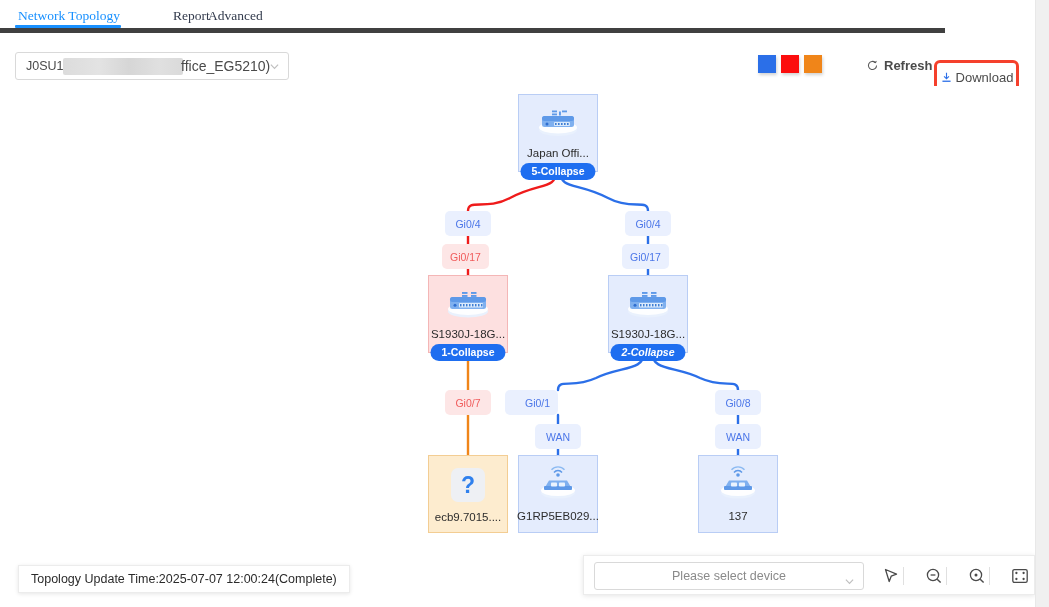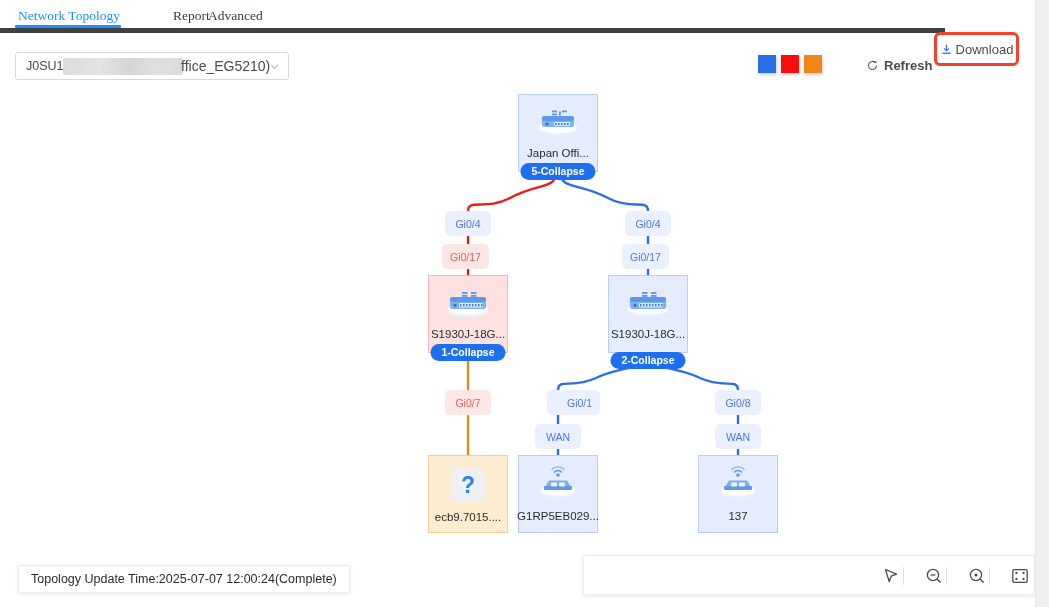--- a/index.html
+++ b/index.html
@@ -106,21 +106,21 @@
     position: absolute;
     left: 866px; top: 54px;
     height: 22px;
     display: flex; align-items: center; gap: 5px;
     font-size: 13px; color: #4b4b4b;
     cursor: pointer;
     font-weight: bold;
   }
   .dl-wrap {
     position: absolute;
-    left: 934px; top: 32px;
+    left: 934px; top: 60px;
     width: 85px; height: 34px;
     border: 3px solid #f5402c;
     border-radius: 6px;
     background: #fff;
   }
   .dl-btn {
     position: absolute;
     left: 0; top: 0; right: 0; bottom: 0;
     display: flex; align-items: center; justify-content: center;
     gap: 3px;
@@ -326,21 +326,21 @@
         <path d="M652 267 C652 285, 676 280, 700 292 C724 303, 738 292, 738 304" fill="none" stroke="#2b6fe8" stroke-width="2.4" stroke-linecap="round"></path>
         <path d="M738 329 L738 338" fill="none" stroke="#2b6fe8" stroke-width="2.4" stroke-linecap="round"></path>
         <path d="M738 363 L738 369" fill="none" stroke="#2b6fe8" stroke-width="2.4" stroke-linecap="round"></path>
       </svg>
     <div id="ports">
         <div class="port" style="left: 445px; top: 125px;">Gi0/4</div>
         <div class="port red" style="left: 442px; top: 158px;">Gi0/17</div>
         <div class="port" style="left: 625px; top: 125px;">Gi0/4</div>
         <div class="port" style="left: 622px; top: 158px;">Gi0/17</div>
         <div class="port red" style="left: 445px; top: 304px;">Gi0/7</div>
-        <div class="port" style="left: 547px; top: 304px; padding-left: 20px;">Gi0/1</div>
+        <div class="port" style="left: 505px; top: 304px; padding-left: 20px;">Gi0/1</div>
         <div class="port" style="left: 535px; top: 338px;">WAN</div>
         <div class="port" style="left: 715px; top: 304px;">Gi0/8</div>
         <div class="port" style="left: 715px; top: 338px;">WAN</div>
       </div>
     <div id="nodes">
         <div class="node" style="left: 518px; top: 8px; width: 80px; height: 78px;">
           <div class="glyph" style="margin-top: 8px;"><svg width="46" height="36" viewBox="0 0 46 36">
     <ellipse cx="23" cy="27" rx="19" ry="6" fill="#e9f1fd"></ellipse>
     <ellipse cx="23" cy="24.5" rx="19" ry="6" fill="#ffffff" opacity=".9"></ellipse>
     <rect x="7" y="13" width="32" height="11" rx="2.5" fill="#7fb0ef"></rect>
@@ -411,21 +411,21 @@
     </g>
     <circle cx="11" cy="21.3" r="1.5" fill="#2f6fd0"></circle>
     <g fill="#5e99e8">
       <rect x="18" y="8" width="5.5" height="1.9"></rect>
                 <rect x="18" y="11" width="5.5" height="1.9"></rect>
       <rect x="27" y="8" width="5.5" height="1.9"></rect>
                 <rect x="27" y="11" width="5.5" height="1.9"></rect>
     </g>
   </svg></div>
           <div class="node-label" style="margin-top: 4px;">S1930J-18G...</div>
-          <div class="collapse-badge" style="top: 76px;">2-Collapse</div>
+          <div class="collapse-badge" style="top: 68px; font-style: italic;">2-Collapse</div>
         </div>
         <div class="node warn" style="left: 428px; top: 369px; width: 80px; height: 78px;">
           <div class="glyph" style="margin-top: 12px;">
             <div class="unk">?</div>
           </div>
           <div class="node-label" style="margin-top: 9px;">ecb9.7015....</div>
         </div>
         <div class="node" style="left: 518px; top: 369px; width: 80px; height: 78px;">
           <div class="glyph" style="margin-top: 8px;"><svg width="46" height="38" viewBox="0 0 46 38">
     <ellipse cx="23" cy="29" rx="17" ry="5.5" fill="#e9f1fd"></ellipse>
@@ -455,20 +455,28 @@
           <div class="node-label" style="margin-top: 4px;">137</div>
         </div>
       </div>
   </div>
 
   <div class="statusbar">
     <span>Topology Update Time:2025-07-07 12:00:24(Complete)</span>
   </div>
 
   <div class="bottombar">
+    <div class="dev-select">
+      <span class="ph">Please select device</span>
+      <span class="cv">
+        <svg width="9" height="9" viewBox="0 0 10 10">
+            <path d="M1 3 L5 7 L9 3" fill="none" stroke="#bfbfbf" stroke-width="1.3"></path>
+          </svg>
+      </span>
+    </div>
 
     <div class="tool-div" style="left:319px"></div>
     <div class="tool-div" style="left:362px"></div>
     <div class="tool-div" style="left:405px"></div>
 
     <div class="tool-icon" style="left:297px">
       <svg width="20" height="20" viewBox="0 0 20 20">
         <path d="M4.5 3.5 L15.5 8.2 L10.2 10.2 L8.2 15.5 Z" fill="none" stroke="#4a4a4a" stroke-width="1.3" stroke-linejoin="round"></path>
       </svg>
     </div>

